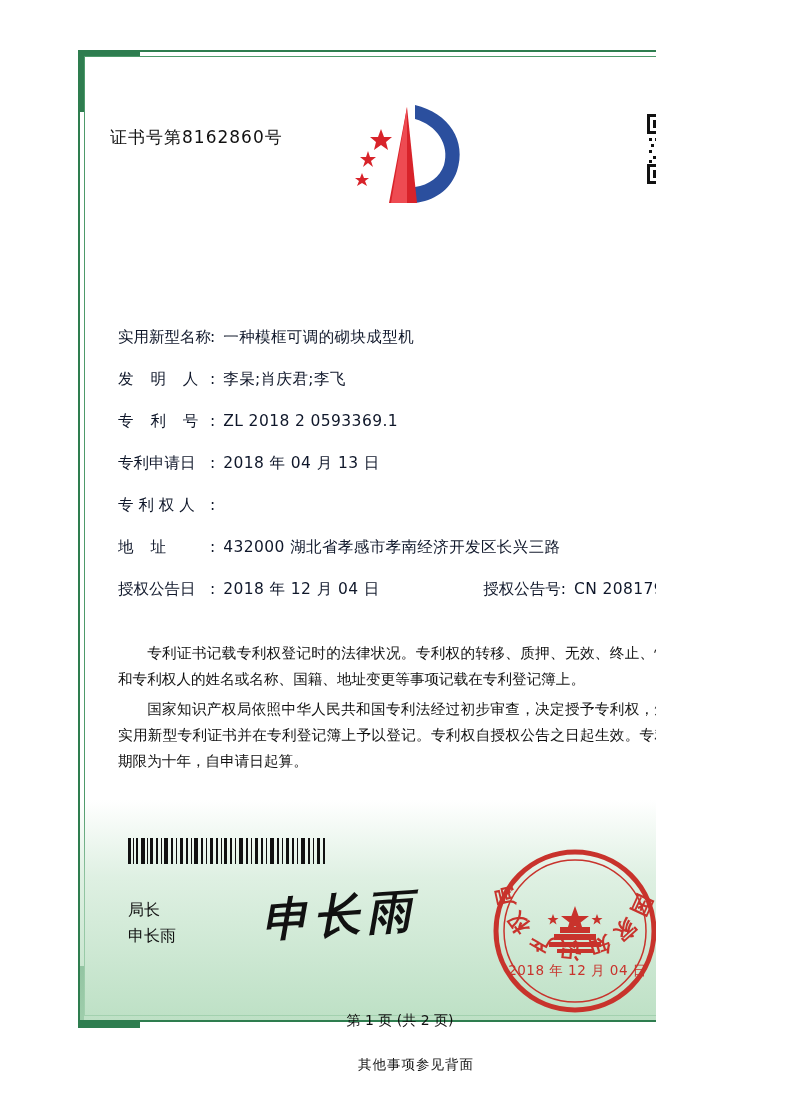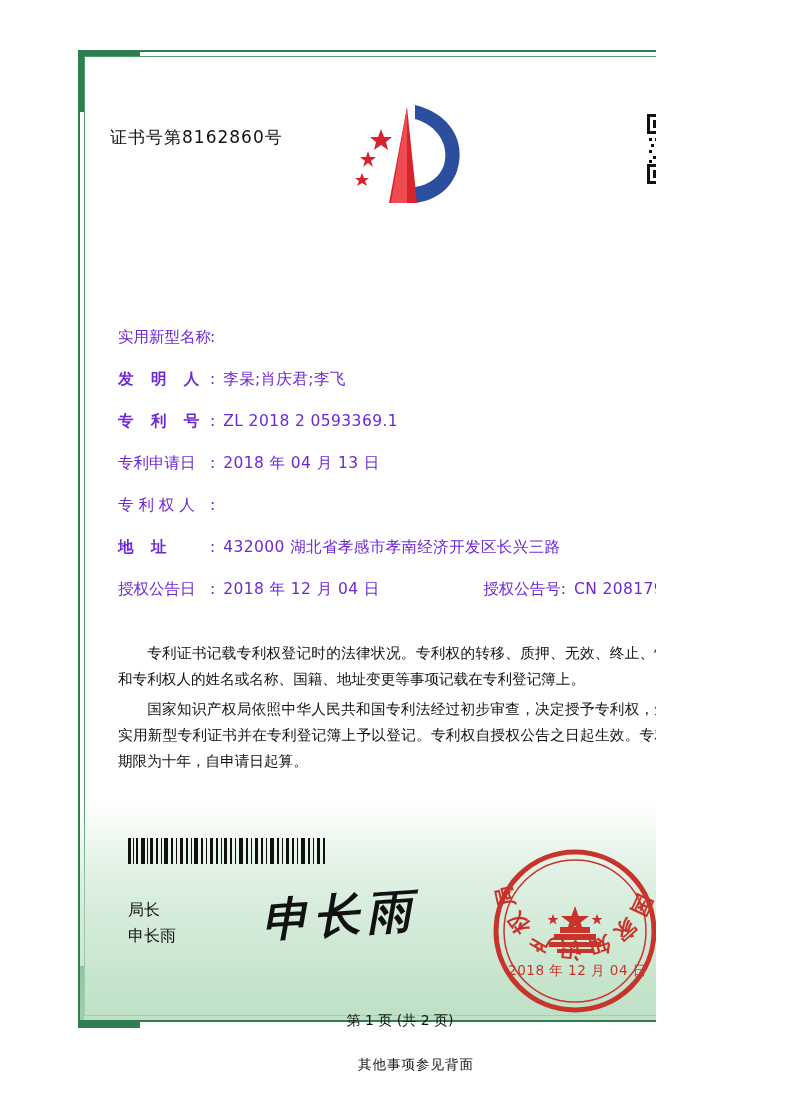--- a/index.html
+++ b/index.html
@@ -101,29 +101,29 @@
     position: absolute;
     left: 118px;
     top: 327px;
     width: 570px;
   }
   .field-row {
     display: flex;
     align-items: baseline;
     margin-bottom: 21px;
     font-size: 15.5px;
-    color: #6d28d9;
+    color: #0f172a;
   }
   .field-label {
     width: 92px;
     flex: 0 0 92px;
     letter-spacing: 0px;
     white-space: nowrap;
   }
-  .field-label.sp { letter-spacing: 6px; font-weight: bold; }
+  .field-label.sp { letter-spacing: 6px; }
   .field-colon {
     flex: 0 0 auto;
     margin-right: 8px;
   }
   .field-value {
     flex: 1 1 auto;
     letter-spacing: 0.4px;
   }
   .field-row.dual .field-value {
     flex: 0 0 auto;
@@ -331,20 +331,21 @@
       </g>
     </svg>
   </div>
 
 
   <div class="fields">
 
     <div class="field-row">
       <span class="field-label">实用新型名称</span>
       <span class="field-colon">:</span>
+      <span class="field-value">一种模框可调的砌块成型机</span>
     </div>
 
     <div class="field-row">
       <span class="field-label sp">发 明 人</span>
       <span class="field-colon">:</span>
       <span class="field-value">李杲;肖庆君;李飞</span>
     </div>
 
     <div class="field-row">
       <span class="field-label sp">专 利 号</span>

